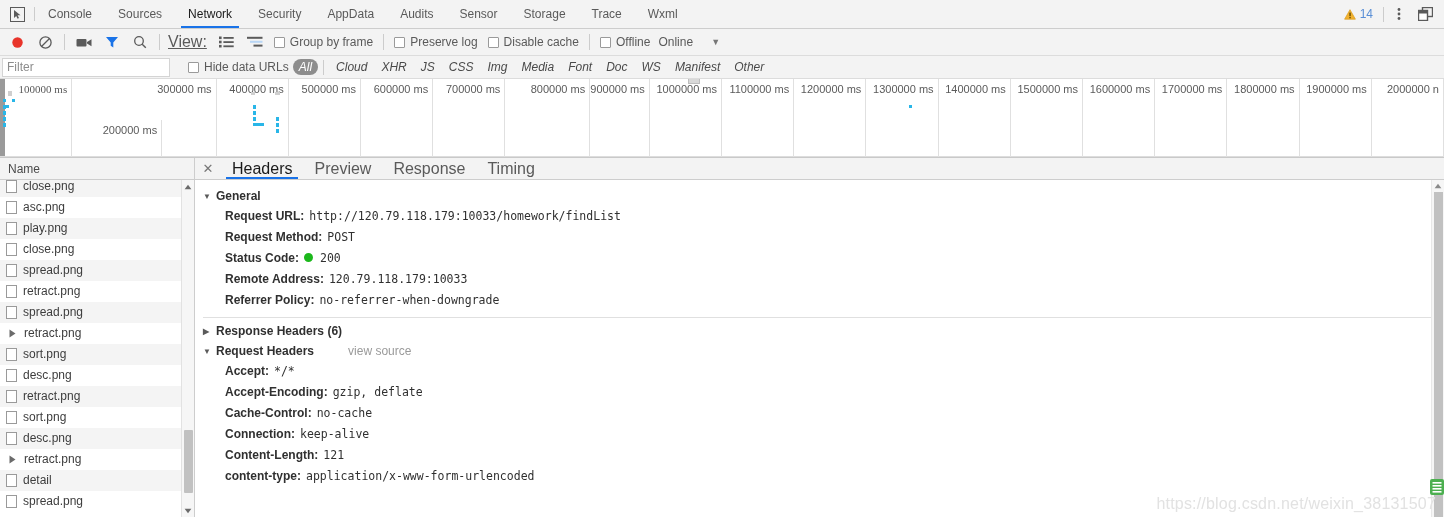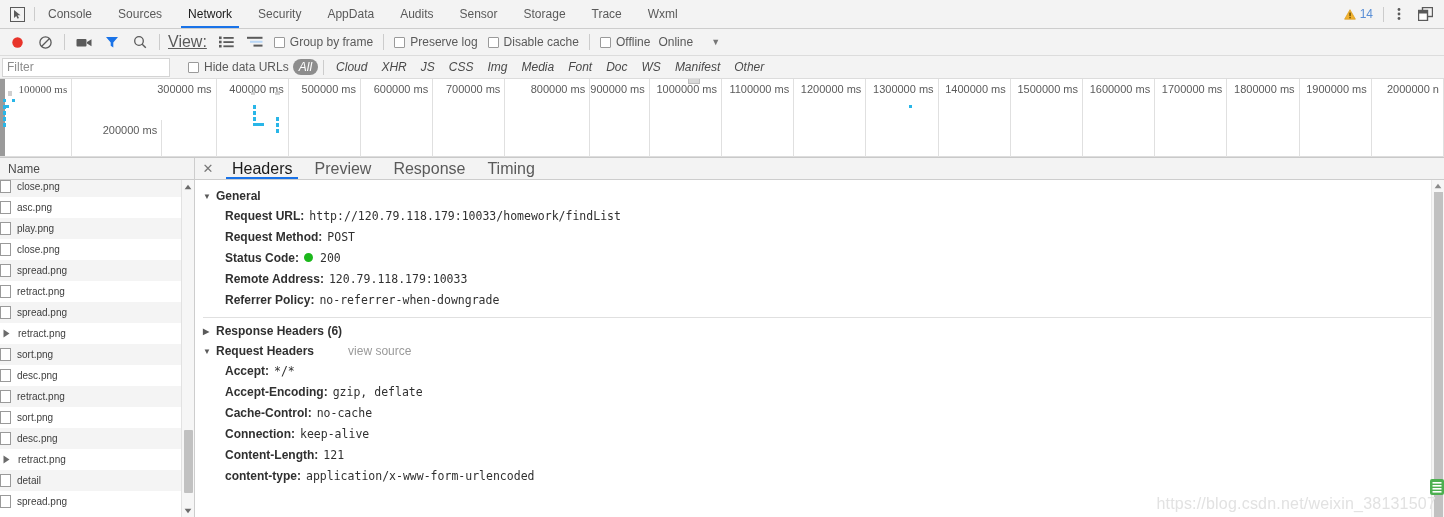--- a/index.html
+++ b/index.html
@@ -108,22 +108,22 @@
 
   
   .namecol { width:195px; min-width:195px; display:flex; flex-direction:column; border-right:1px solid #cdcdcd; background:#fff;}
   .namehdr {
     height:22px; min-height:22px; background:#f3f3f3; border-bottom:1px solid #cdcdcd;
     display:flex; align-items:center; padding-left:8px; font-size:12px; color:#4a4a4a;
   }
   .namelist { flex:1; position:relative; overflow:hidden; }
   .rows { position:absolute; top:-4px; left:0; right:13px; }
   .row {
-    height:21px; display:flex; align-items:center; gap:6px; 
-    font-size:10px; color:#3d3d3d; cursor:pointer; white-space:nowrap;
+    height:21px; display:flex; align-items:center; gap:6px; padding-left:6px;
+    font-size:12px; color:#3d3d3d; cursor:pointer; white-space:nowrap;
     border-bottom:1px solid transparent;
   }
   .row.alt { background:#f4f4f4; }
   .row .ficon {
     width:11px; height:13px; border:1px solid #9a9a9a; background:#fff; flex:none;
   }
   .row .tri {
     width:12px; height:13px; flex:none; display:flex; align-items:center; justify-content:center;
   }
   

